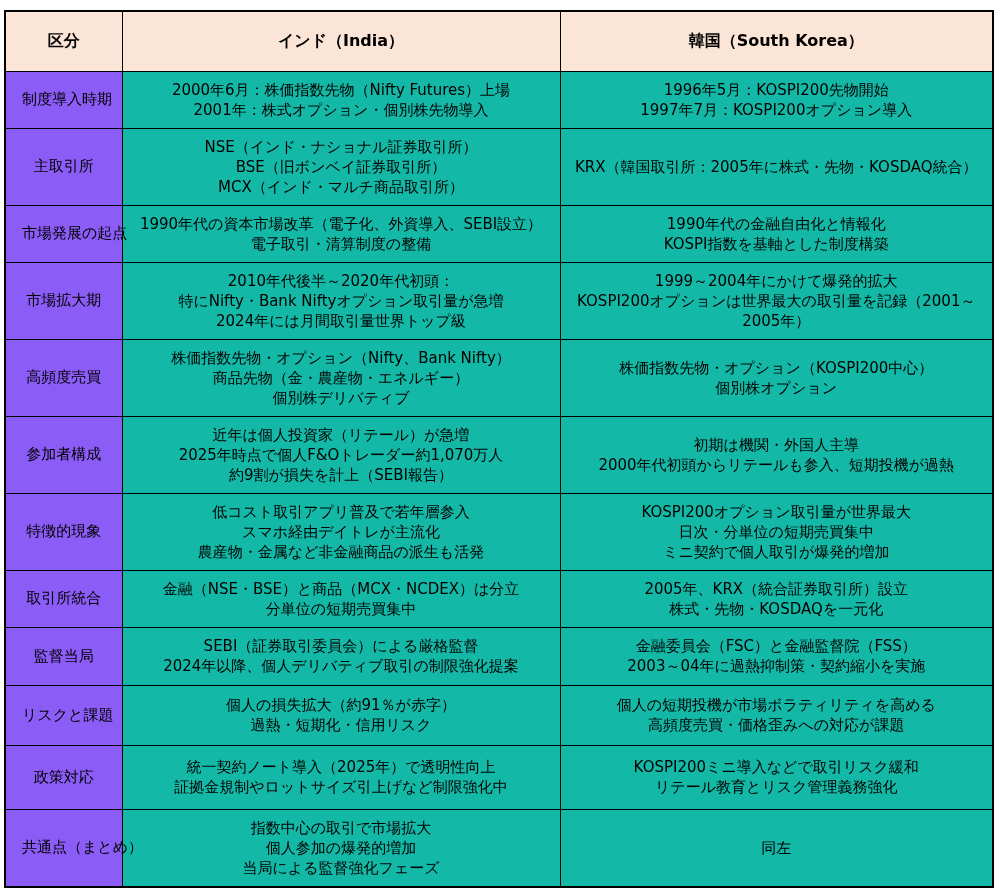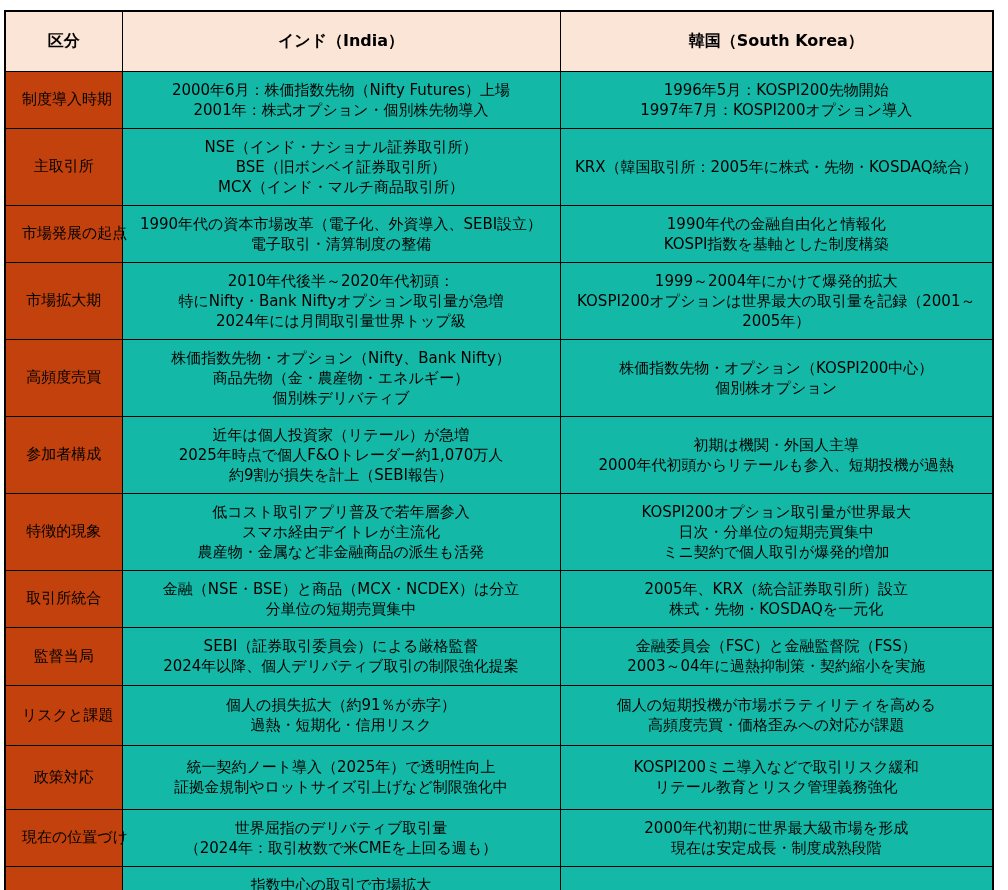--- a/index.html
+++ b/index.html
@@ -38,21 +38,21 @@
   
   tr.hdr th {
     background: #fbe5d6;
     font-size: 16px;
     font-weight: bold;
     text-align: center;
     padding: 2px 4px;
   }
   
   td.rowlabel {
-    background: #c2410c;
+    background: #8b5cf6;
     font-size: 15px;
     text-align: center;
     white-space: nowrap;
     padding: 1px 16px;
   }
   
   td.cell {
     background: #14b8a6;
     font-size: 15px;
     line-height: 20px;
@@ -152,27 +152,20 @@
         <td class="cell">個人の短期投機が市場ボラティリティを高める
 高頻度売買・価格歪みへの対応が課題</td>
       </tr>
       <tr style="height:64px;">
         <td class="rowlabel">政策対応</td>
         <td class="cell">統一契約ノート導入（2025年）で透明性向上
 証拠金規制やロットサイズ引上げなど制限強化中</td>
         <td class="cell">KOSPI200ミニ導入などで取引リスク緩和
 リテール教育とリスク管理義務強化</td>
       </tr>
-      <tr style="height:57px;">
-        <td class="rowlabel">現在の位置づけ</td>
-        <td class="cell">世界屈指のデリバティブ取引量
-（2024年：取引枚数で米CMEを上回る週も）</td>
-        <td class="cell">2000年代初期に世界最大級市場を形成
-現在は安定成長・制度成熟段階</td>
-      </tr>
       <tr style="height:66px;">
         <td class="rowlabel">共通点（まとめ）</td>
         <td class="cell">指数中心の取引で市場拡大
 個人参加の爆発的増加
 当局による監督強化フェーズ</td>
         <td class="cell">同左</td>
       </tr>
     </tbody>
   </table>
 </div>

